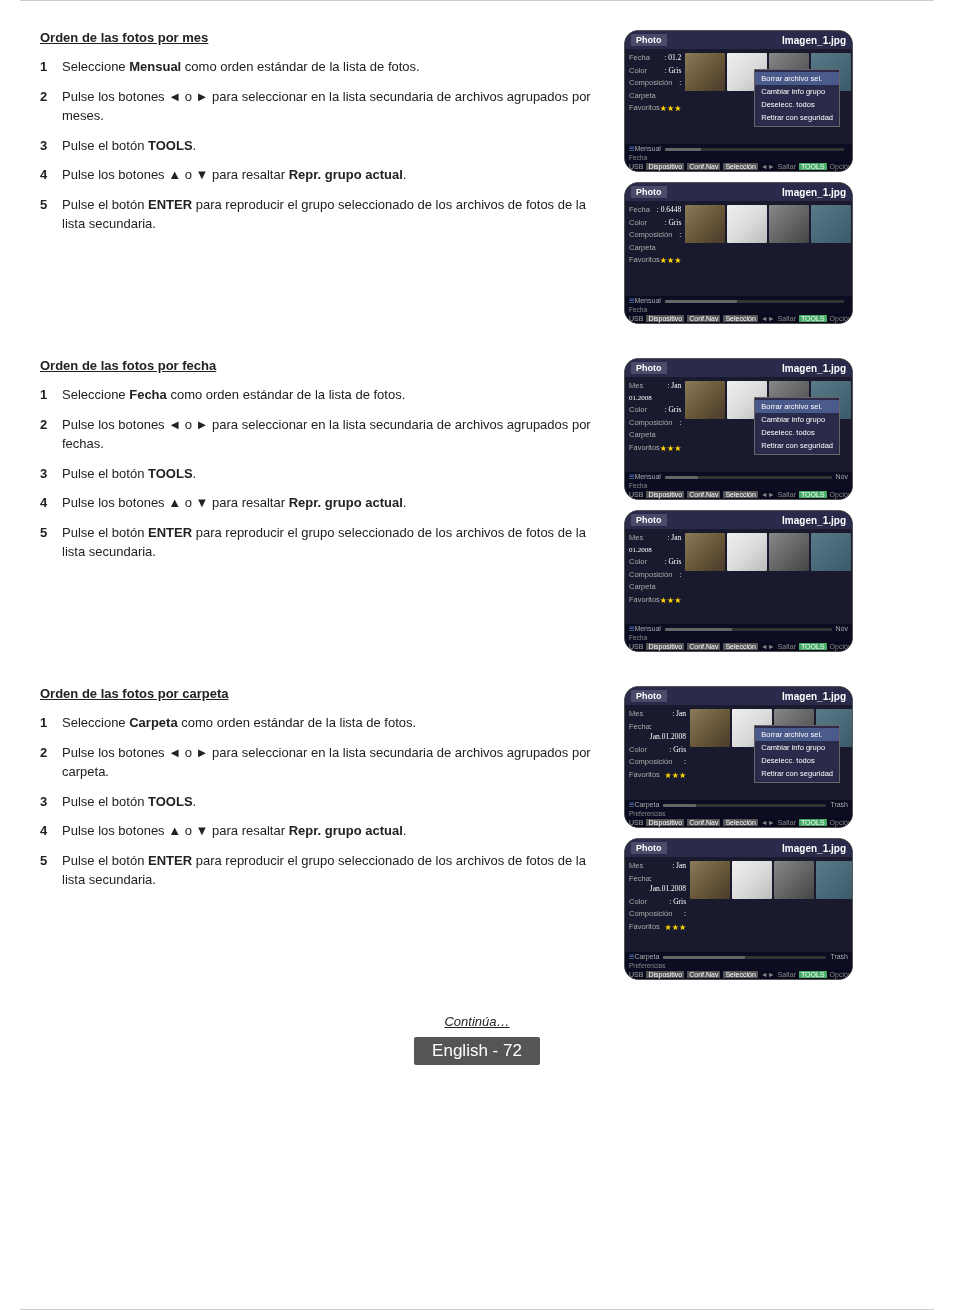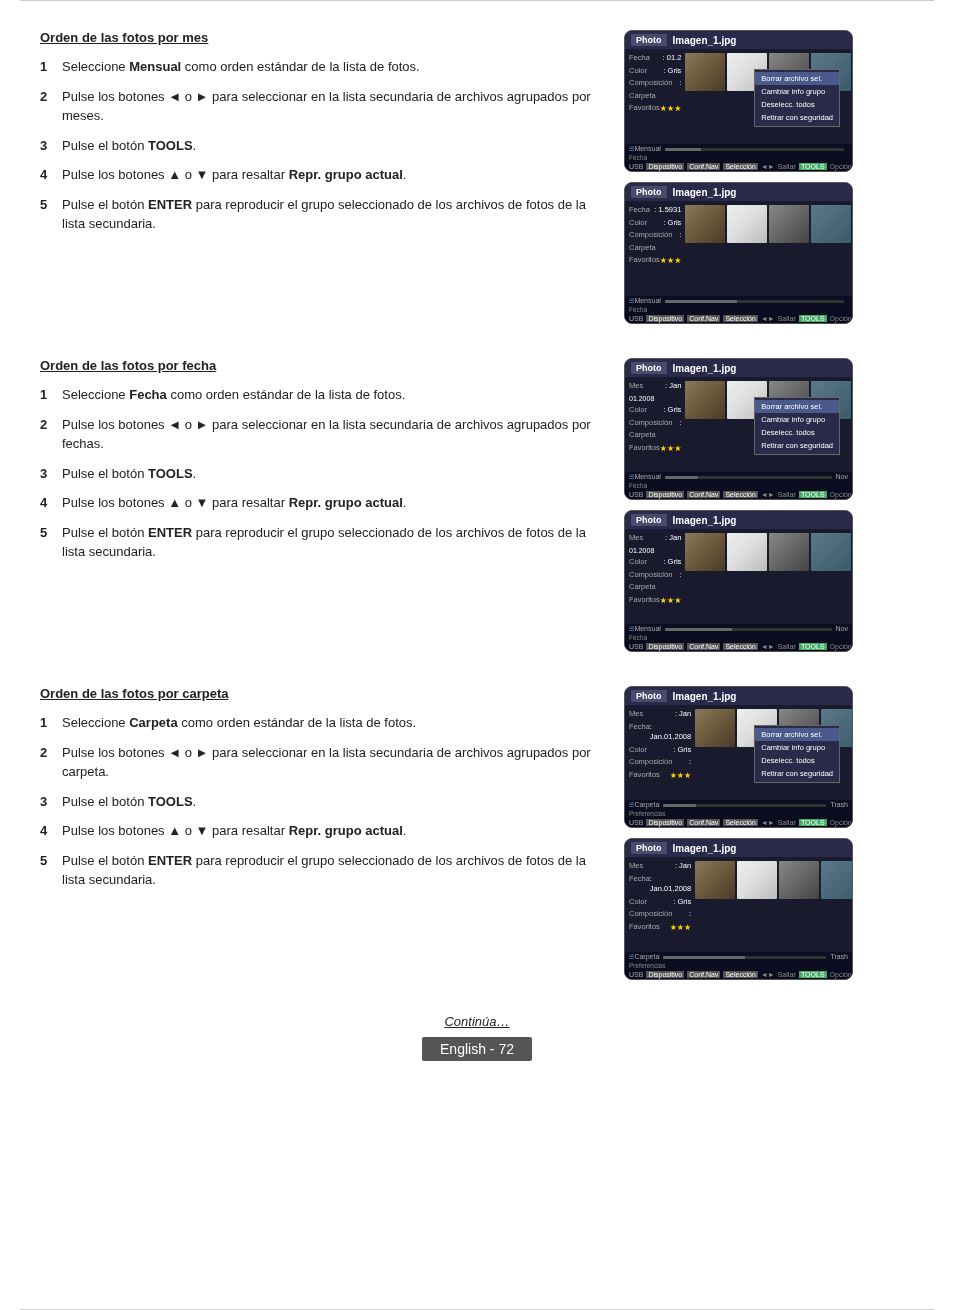--- a/index.html
+++ b/index.html
@@ -61,39 +61,39 @@
     }
 
     .instruction-text b {
       font-weight: bold;
     }
 
     .screen-panel {
       width: 229px;
       background: #1a1a2e;
       border: 1px solid #555;
-      border-radius: 8px;
+      border-radius: 14px;
       overflow: hidden;
       position: relative;
     }
 
     .panel-header {
       background: #2a2a4a;
       display: flex;
       align-items: center;
       padding: 3px 6px;
       gap: 6px;
     }
 
     .panel-header-title {
       color: #fff;
       font-size: 10px;
       font-weight: bold;
       flex: 1;
-      text-align: left;
+      text-align: right;
     }
 
     .panel-photo-label {
       background: #4a4a6a;
       color: #fff;
       font-size: 9px;
       font-weight: bold;
       padding: 1px 5px;
       border-radius: 1px;
     }
@@ -118,20 +118,21 @@
       margin-bottom: 2px;
       line-height: 1.4;
     }
 
     .panel-sidebar-key {
       color: #aaa;
     }
 
     .panel-sidebar-val {
       color: #fff;
+      font-family: Liberation Serif, serif;
     }
 
     .panel-thumbnails {
       flex: 1;
       display: flex;
       gap: 2px;
       align-items: flex-start;
     }
 
     .thumb {
@@ -198,21 +199,21 @@
       font-style: italic;
       font-size: 13px;
       color: #222;
       text-decoration: underline;
     }
 
     .page-badge {
       background: #555;
       color: #fff;
       padding: 4px 18px;
-      font-size: 14px;
+      font-size: 17px;
       border-radius: 2px;
     }
 
     .footer-doc-info {
       display: flex;
       justify-content: space-between;
       width: 100%;
       padding: 0 40px;
       font-size: 9px;
       color: #888;
@@ -349,21 +350,21 @@
 
           <div class="screen-panel">
             <div class="panel-header">
               <span class="panel-photo-label">Photo</span>
               <span class="panel-header-title">Imagen_1.jpg</span>
             </div>
             <div class="panel-body">
               <div class="panel-sidebar">
                 <div class="panel-sidebar-row">
                     <span class="panel-sidebar-key">Fecha</span>
-                    <span class="panel-sidebar-val">: 1.5931</span>
+                    <span class="panel-sidebar-val">: 0.6448</span>
                   </div>
                 <div class="panel-sidebar-row">
                     <span class="panel-sidebar-key">Color</span>
                     <span class="panel-sidebar-val">: Gris</span>
                   </div>
                 <div class="panel-sidebar-row">
                     <span class="panel-sidebar-key">Composición</span>
                     <span class="panel-sidebar-val">:</span>
                   </div>
                 <div class="panel-sidebar-row">

